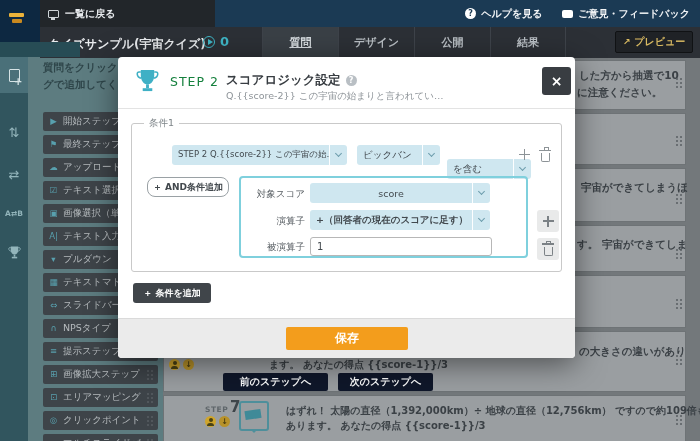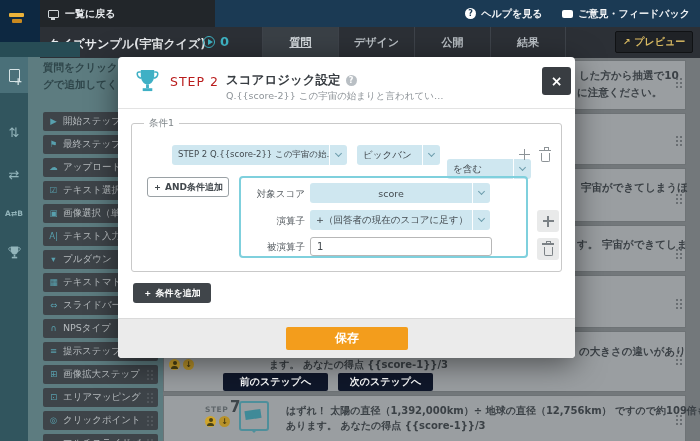--- a/index.html
+++ b/index.html
@@ -80,42 +80,42 @@
   .bubble-box{position:absolute;width:30px;height:30px;border:2px solid #4e8f9b;border-radius:3px;}
   .bubble-box::before{content:"";position:absolute;left:4px;top:7px;width:16px;height:9px;background:#3f8a98;transform:rotate(-8deg);}
   .bubble-box::after{content:"";position:absolute;left:9px;bottom:-8px;border:4px solid transparent;border-top-color:#4e8f9b;}
   .card .body-line{position:absolute;font-size:10px;font-weight:bold;color:#3b4146;white-space:nowrap;}
 
   
   .modal{position:absolute;left:118px;top:57px;width:457px;height:301px;background:#fff;border-radius:4px;
          box-shadow:0 6px 30px rgba(0,0,0,.5);z-index:5;}
   .m-head{position:absolute;left:0;top:0;width:457px;height:52px;border-bottom:1px solid #e3e3e3;}
   .m-trophy{position:absolute;left:18px;top:12px;}
-  .m-step{position:absolute;left:52px;top:17px;font-size:12.5px;color:#b91c1c;letter-spacing:1px;white-space:nowrap;}
+  .m-step{position:absolute;left:52px;top:17px;font-size:12.5px;color:#15803d;letter-spacing:1px;white-space:nowrap;}
   .m-title{position:absolute;left:108px;top:15px;font-size:12.5px;font-weight:bold;color:#383d42;display:flex;align-items:center;gap:5px;white-space:nowrap;}
   .m-q{width:11px;height:11px;border-radius:50%;background:#b9bfc4;color:#fff;font-size:8px;font-weight:bold;
        display:flex;align-items:center;justify-content:center;}
   .m-sub{position:absolute;left:108px;top:33px;font-size:9.5px;color:#8d9398;white-space:nowrap;}
   .m-close{position:absolute;left:424px;top:10px;width:29px;height:28px;background:#393d42;border-radius:3px;
            color:#fff;font-size:14px;font-weight:bold;display:flex;align-items:center;justify-content:center;cursor:pointer;}
   .fieldset{position:absolute;left:13px;top:66px;width:431px;height:149px;border:1px solid #c9c9c9;border-radius:3px;}
   .legend{position:absolute;left:26px;top:60px;background:#fff;padding:0 5px;font-size:9.5px;color:#7d8488;}
   .sel{position:absolute;height:20px;background:#cfe7f0;border-radius:3px;display:flex;align-items:center;cursor:pointer;}
   .sel .txt{flex:1;padding:0 6px;font-size:9.5px;color:#42494e;white-space:nowrap;overflow:hidden;}
   .sel .chev{width:18px;height:100%;border-left:1px solid rgba(255,255,255,.95);display:flex;align-items:center;justify-content:center;flex:none;}
   .chev-i{width:5px;height:5px;border-right:1.6px solid #6d9dac;border-bottom:1.6px solid #6d9dac;transform:rotate(45deg);margin-top:-3px;}
   .move-x{width:11px;height:11px;position:relative;display:inline-block;color:#8d9397;}
   .move-x::before{content:"";position:absolute;left:0;top:4.5px;width:11px;height:1.8px;background:currentColor;}
   .move-x::after{content:"";position:absolute;left:4.5px;top:0;width:1.8px;height:11px;background:currentColor;}
   .trash{position:relative;display:inline-block;width:9px;height:9px;border:1.5px solid currentColor;border-top:none;
          border-radius:0 0 2px 2px;color:#8d9397;margin-top:4px;}
   .trash::before{content:"";position:absolute;left:-3px;top:-3.5px;width:12px;height:1.5px;background:currentColor;}
   .trash::after{content:"";position:absolute;left:1.5px;top:-6px;width:3px;height:2px;border:1.5px solid currentColor;border-bottom:none;}
   .and-btn{position:absolute;left:29px;top:120px;width:82px;height:20px;background:#fff;border:1px solid #9aa1a5;
-           border-radius:3px;font-size:9px;font-weight:bold;color:#42484d;display:flex;align-items:center;justify-content:center;cursor:pointer;white-space:nowrap;}
+           border-radius:8px;font-size:9px;font-weight:bold;color:#42484d;display:flex;align-items:center;justify-content:center;cursor:pointer;white-space:nowrap;}
   .inner-box{position:absolute;left:121px;top:119px;width:289px;height:82px;border:2px solid #7fd0dd;border-radius:4px;}
   .f-label{position:absolute;width:66px;text-align:right;font-size:9.5px;color:#565c61;white-space:nowrap;}
   .f-input{position:absolute;left:192px;width:182px;height:19px;border:1px solid #b7b7b7;border-radius:3px;
            font-size:10px;color:#42484d;padding:0 6px;font-family:inherit;background:#fff;}
   .side-btn{position:absolute;left:419px;width:22px;height:22px;background:#e9eaea;border-radius:3px;
             display:flex;align-items:center;justify-content:center;cursor:pointer;}
   .add-cond{position:absolute;left:15px;top:226px;width:78px;height:20px;background:#40454a;border-radius:3px;
             color:#fff;font-size:9px;font-weight:bold;display:flex;align-items:center;justify-content:center;cursor:pointer;white-space:nowrap;}
   .m-foot{position:absolute;left:0;top:261px;width:457px;height:40px;background:#ebebeb;border-top:1px solid #dadada;border-radius:0 0 4px 4px;}
   .save-btn{position:absolute;left:168px;top:8px;width:122px;height:23px;background:#f39d1c;border-radius:2px;
@@ -364,21 +364,21 @@
     <div class="inner-box"></div>
     <span class="f-label" style="left:121px;top:131px;">対象スコア</span>
     <div class="sel" style="left:192px;top:126px;width:180px;">
       <span class="txt" style="text-align:center;">score</span>
       <span class="chev">
           <i class="chev-i"></i>
         </span>
     </div>
     <span class="f-label" style="left:121px;top:158px;">演算子</span>
     <div class="sel" style="left:192px;top:153px;width:180px;">
-      <span class="txt" style="text-align:center;">+（回答者の現在のスコアに足す）</span>
+      <span class="txt" style="text-align:center;font-weight:bold;">+（回答者の現在のスコアに足す）</span>
       <span class="chev">
           <i class="chev-i"></i>
         </span>
     </div>
     <span class="f-label" style="left:121px;top:184px;">被演算子</span>
     <input class="f-input" style="top: 180px;" value="1">
 
     <div class="side-btn" style="top:153px;">
         <span class="move-x" style="color:#7b8185;"></span>
       </div>

